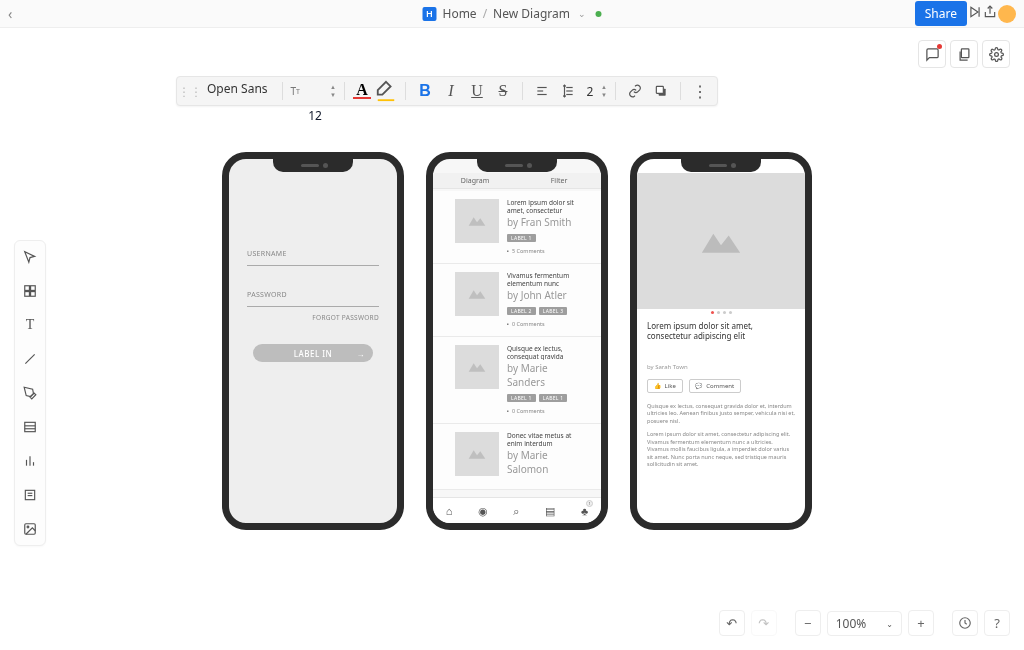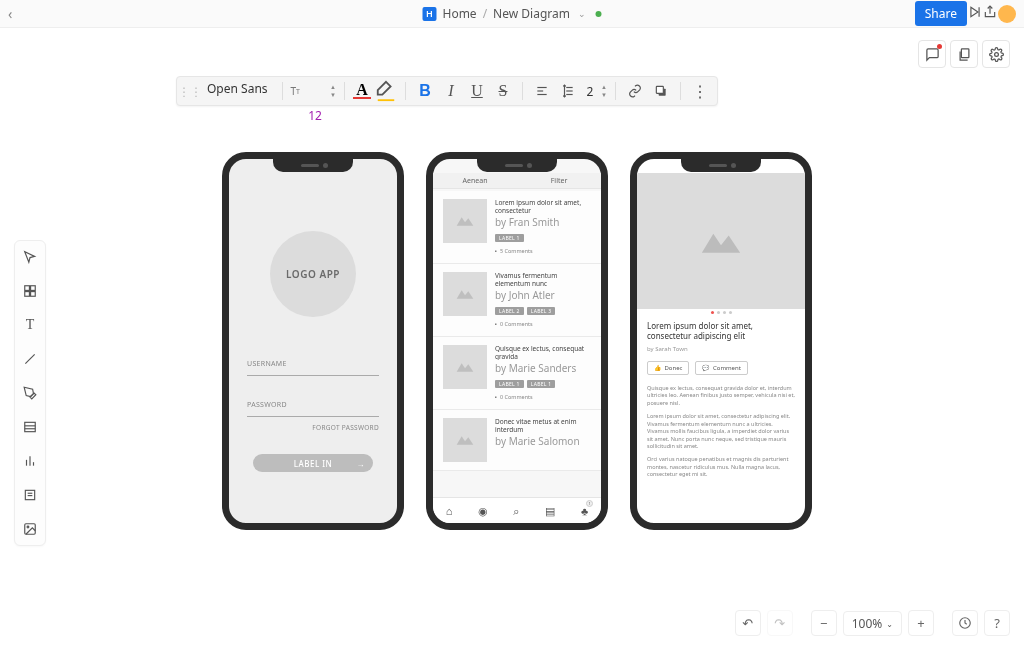--- a/index.html
+++ b/index.html
@@ -24,30 +24,30 @@
   .right-tools .tool { width: 28px; height: 28px; border: 1px solid #e5e5e5; border-radius: 4px; background: #fff; display: flex; align-items: center; justify-content: center; position: relative; cursor: pointer; color: #555; }
   .right-tools .tool .notif { position: absolute; top: 3px; right: 3px; width: 5px; height: 5px; border-radius: 50%; background: #e53935; }
 
   
   .left-tools { position: absolute; left: 14px; top: 240px; width: 32px; background: #fdfdfd; border: 1px solid #eee; border-radius: 6px; display: flex; flex-direction: column; align-items: center; padding: 6px 0; gap: 14px; box-shadow: 0 1px 2px rgba(0,0,0,.03); }
   .left-tools .tool { width: 20px; height: 20px; display: flex; align-items: center; justify-content: center; color: #555; cursor: pointer; }
 
   
   .status-bar { position: absolute; bottom: 14px; right: 14px; display: flex; align-items: center; gap: 6px; background: #fff; }
   .status-bar .btn { width: 26px; height: 26px; border: 1px solid #eee; border-radius: 4px; background: #fff; display: flex; align-items: center; justify-content: center; color: #666; cursor: pointer; font-size: 13px; }
-  .zoom-display { border: 1px solid #eee; border-radius: 4px; padding: 3px 8px; font-size: 12px; color: #555; display: flex; align-items: center; gap: 4px; cursor: pointer;}
+  .zoom-display { border: 1px solid #eee; border-radius: 4px; padding: 3px 8px; font-size: 12px; color: #555; display: flex; align-items: center; gap: 20px; cursor: pointer;}
   .status-bar .sep { width: 6px; }
 
   
   .format-bar { position: absolute; top: 76px; left: 176px; height: 30px; background: #f5f5f5; border: 1px solid #e6e6e6; border-radius: 4px; display: flex; align-items: center; padding: 0 6px; gap: 4px; box-shadow: 0 1px 2px rgba(0,0,0,.05); }
   .format-bar > * { height: 22px; display: flex; align-items: center; justify-content: center; }
   .drag-handle { color: #bbb; font-size: 12px; cursor: grab; width: 14px; }
   .divider { width: 1px; background: #ddd; height: 18px; margin: 0 4px; }
   .font-select { font-size: 12px; color: #333; padding: 0 6px; cursor: pointer; display: flex; align-items: flex-start; gap: 4px; }
-  .size-input { font-size: 12px; width: 22px; text-align: center; color: #a21caf; margin-top: 48px; }
+  .size-input { font-size: 12px; width: 22px; text-align: center; color: #0f172a; margin-top: 48px; }
   .stepper { display: flex; flex-direction: column; justify-content: center; gap: 0; font-size: 6px; color: #888; cursor: pointer; }
   .fbtn { width: 22px; color: #555; cursor: pointer; font-family: serif; }
   .fbtn.bold { color: #1a73e8; font-weight: bold; font-family: sans-serif; }
   .text-color { border-bottom: 2px solid #e53935; font-weight: 600; font-family: serif; width: 18px; height: 16px; text-align: center; }
   .lineheight-input { font-size: 12px; width: 14px; text-align: center; color: #333; }
 
   
   .canvas { position: absolute; top: 0; left: 0; width: 100%; height: 100%; }
 
   .phone { position: absolute; width: 182px; height: 378px; border: 7px solid #2b2b2b; border-radius: 24px; background: #eee; overflow: hidden; }
@@ -65,21 +65,21 @@
   .p1-field-label { font-size: 7px; color: #888; margin-top: 24px; letter-spacing: .3px;}
   .p1-underline { border-bottom: 1px solid #aaa; height: 8px; margin-bottom: 4px;}
   .p1-forgot { text-align: right; font-size: 6.5px; color: #888; margin-top: 6px; letter-spacing: .3px;}
   .p1-signin { margin: 22px auto 0; width: 120px; height: 18px; background: #bdbdbd; border-radius: 10px; color: #fff; font-size: 8px; display: flex; align-items: center; justify-content: center; font-weight: 500; letter-spacing:.5px; position:relative;}
   .p1-signin::after{content:'→';position:absolute;right:8px;font-size:8px;}
 
   
   .p2-header { position: absolute; top: 14px; left: 0; right: 0; height: 16px; display: flex; font-size: 7px; color: #666; border-bottom:1px solid #e5e5e5; background:#f1f1f1;}
   .p2-header div { flex: 1; text-align: center; line-height: 16px;}
   .p2-body { position:absolute; top:32px; bottom:26px; left:0; right:0; overflow:hidden; background:#f7f7f7;}
-  .feed-item { display:flex; gap:8px; padding:8px 10px; border-bottom:1px solid #eaeaea; background:#fdfdfd;}
+  .feed-item { display:flex; gap:8px; padding:8px 22px; border-bottom:1px solid #eaeaea; background:#fdfdfd;}
   .thumb { width:44px; height:44px; background:#dcdcdc; flex-shrink:0; display:flex; align-items:center; justify-content:center;}
   .thumb svg{width:20px;fill:#bfbfbf;}
   .feed-meta{flex:1; min-width:0;}
   .feed-title{font-size:6.5px; color:#444; line-height:1.2; max-height:15px; overflow:hidden;}
   .feed-author{font-size:10px;color:#999;margin-top:1px;}
   .feed-labels{margin-top:5px;display:flex;gap:3px;}
   .chip{background:#9e9e9e;color:#fff;font-size:5px;padding:1px 4px;border-radius:1px; letter-spacing:.3px;}
   .feed-comments{font-size:5.5px;color:#888;margin-top:5px;display:flex;align-items:center;gap:3px;}
   .feed-comments::before{content:'▪';color:#777;}
   .p2-tabbar{position:absolute;bottom:0;left:0;right:0;height:26px;background:#fff;border-top:1px solid #e5e5e5;display:flex;justify-content:space-around;align-items:center;}
@@ -87,21 +87,21 @@
   .p2-tabbar .ti .badge{position:absolute;top:-3px;right:-5px;width:7px;height:7px;border-radius:50%;background:#eee;border:1px solid #ccc;font-size:4px;display:flex;align-items:center;justify-content:center;color:#666;}
 
   
   .p3-hero{position:absolute;top:14px;left:0;right:0;height:136px;background:#dcdcdc;display:flex;align-items:center;justify-content:center;}
   .p3-hero svg{width:46px;fill:#bcbcbc;}
   .p3-dots{position:absolute;top:152px;left:0;right:0;display:flex;justify-content:center;gap:3px;}
   .p3-dots span{width:3px;height:3px;border-radius:50%;background:#ccc;}
   .p3-dots span.active{background:#ef5350;}
   .p3-content{position:absolute;top:162px;left:10px;right:10px;}
   .p3-title{font-size:8px;color:#333;line-height:1.25;}
-  .p3-author{font-size:6px;color:#999;margin-top:4px;}
+  .p3-author{font-size:6px;color:#999;margin-top:22px;}
   .p3-actions{display:flex;gap:6px;margin-top:8px;}
   .p3-actions .abtn{border:1px solid #ccc;border-radius:2px;font-size:6px;color:#555;padding:2px 6px;display:flex;align-items:center;gap:3px;}
   .p3-body{font-size:5.5px;color:#888;margin-top:10px;line-height:1.35;}
   .p3-body p{margin-bottom:6px;}
 
   
   .mountains{fill:#bfbfbf;}
 </style>
 </head>
 <body>
@@ -279,34 +279,33 @@
     </span>
   <span class="divider"></span>
   <span class="fbtn">⋮</span>
 </div>
 
 <div class="canvas">
 
   <div class="phone" id="phone1">
     <div class="notch"></div>
     <div class="p1-inner">
-      <div class="logo-circle">LOGO APP</div>
       <div class="p1-field-label" style="margin-top:42px;">USERNAME</div>
       <div class="p1-underline"></div>
       <div class="p1-field-label">PASSWORD</div>
       <div class="p1-underline"></div>
       <div class="p1-forgot">FORGOT PASSWORD</div>
       <div class="p1-signin">LABEL IN</div>
     </div>
   </div>
 
   <div class="phone" id="phone2">
     <div class="notch"></div>
     <div class="p2-header">
-      <div>Aenean</div>
+      <div>Diagram</div>
       <div>Filter</div>
     </div>
     <div class="p2-body" id="p2-body">
         <div class="feed-item">
           <div class="thumb">
             <svg viewBox="0 0 24 16" class="mountains">
               <polygon points="2,14 8,4 12,10 16,5 22,14"></polygon>
             </svg>
           </div>
   <div class="feed-meta">
@@ -383,27 +382,26 @@
     <div class="p3-dots">
         <span class="active"></span>
         <span></span>
         <span></span>
         <span></span>
       </div>
     <div class="p3-content">
       <div class="p3-title">Lorem ipsum dolor sit amet, consectetur adipiscing elit</div>
       <div class="p3-author">by Sarah Town</div>
       <div class="p3-actions">
-        <div class="abtn">👍 <span>Donec</span></div>
+        <div class="abtn">👍 <span>Like</span></div>
         <div class="abtn">💬 <span>Comment</span></div>
       </div>
       <div class="p3-body">
         <p>Quisque ex lectus, consequat gravida dolor et, interdum ultricies leo. Aenean finibus justo semper, vehicula nisi et, posuere nisl.</p>
         <p>Lorem ipsum dolor sit amet, consectetur adipiscing elit. Vivamus fermentum elementum nunc a ultricies. Vivamus mollis faucibus ligula, a imperdiet dolor varius sit amet. Nunc porta nunc neque, sed tristique mauris sollicitudin sit amet.</p>
-        <p>Orci varius natoque penatibus et magnis dis parturient montes, nascetur ridiculus mus. Nulla magna lacus, consectetur eget mi sit.</p>
       </div>
     </div>
   </div>
 
 </div>
 
 <div class="status-bar">
   <div class="btn">↶</div>
   <div class="btn" style="opacity:.4">↷</div>
   <span class="sep"></span>

